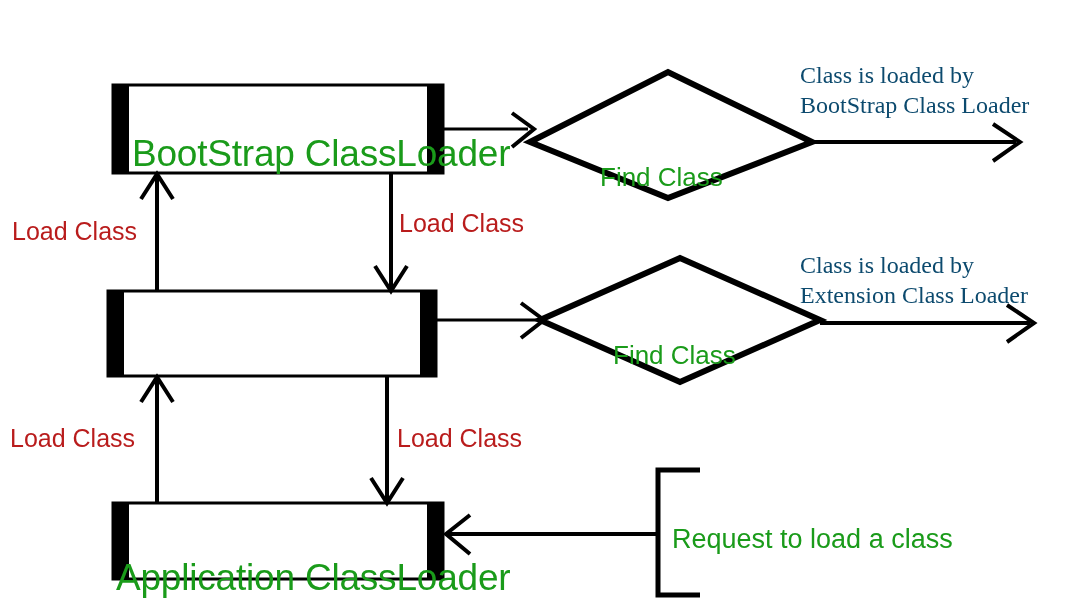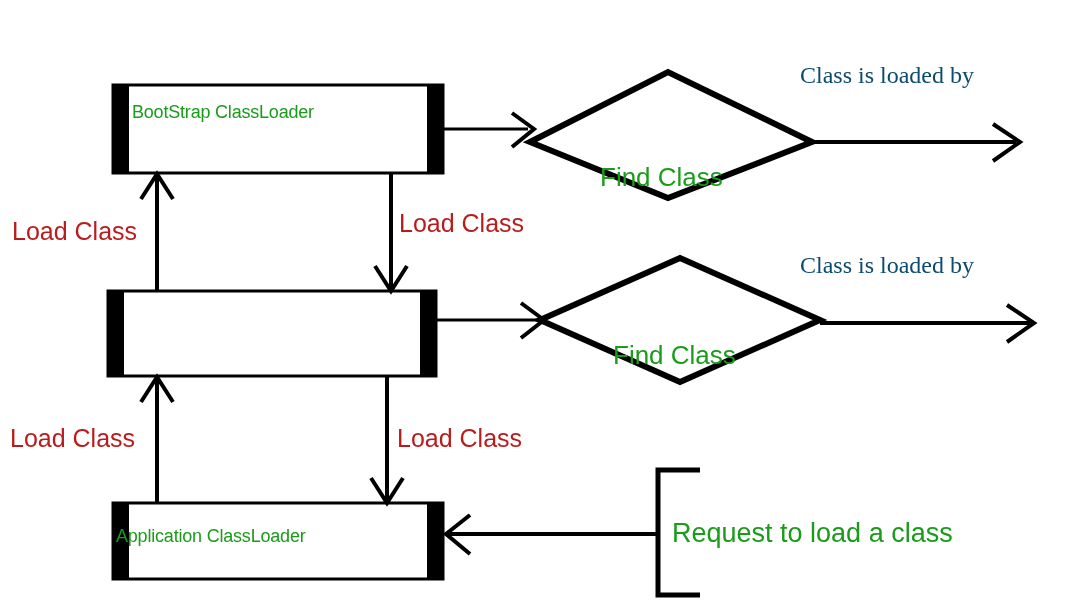--- a/index.html
+++ b/index.html
@@ -21,24 +21,25 @@
     position: absolute;
     left: 0;
     top: 0;
     width: 1080px;
     height: 608px;
   }
   .node-label {
     position: absolute;
     color: #1a9b1a;
     font-family: "Liberation Sans", sans-serif;
-    font-size: 18px;
+    font-size: 37px;
     line-height: 1.0;
     white-space: nowrap;
     letter-spacing: -0.2px;
+    margin-top: 32px;
   }
   .edge-label {
     position: absolute;
     color: #b91c1c;
     font-family: "Liberation Sans", sans-serif;
     font-size: 25px;
     line-height: 1.15;
     white-space: nowrap;
   }
   .diamond-label {
@@ -57,20 +58,21 @@
     line-height: 1.25;
     white-space: nowrap;
     text-align: left;
   }
   .request-label {
     position: absolute;
     color: #1a9b1a;
     font-family: "Liberation Sans", sans-serif;
     font-size: 27px;
     white-space: nowrap;
+    margin-top: 6px;
   }
 </style>
 </head>
 <body>
 
 <div id="canvas">
 
   <svg id="diagram" viewBox="0 0 1080 608">
 
     <g>
@@ -157,21 +159,23 @@
   <div class="edge-label" style="left:12px; top:217px;">Load Class</div>
 
   <div class="edge-label" style="left:399px; top:209px;">Load Class</div>
 
   <div class="edge-label" style="left:10px; top:424px;">Load Class</div>
 
   <div class="edge-label" style="left:397px; top:424px;">Load Class</div>
 
   <div class="outcome-label" style="left:800px; top:60px;">
     <div>Class is loaded by</div>
+    <div>BootStrap Class Loader</div>
   </div>
 
   <div class="outcome-label" style="left:800px; top:250px;">
     <div>Class is loaded by</div>
+    <div>Extension Class Loader</div>
   </div>
 
   <div class="request-label" style="left:672px; top:518px;">Request to load a class</div>
 
 </div>
 
 </body></html>

